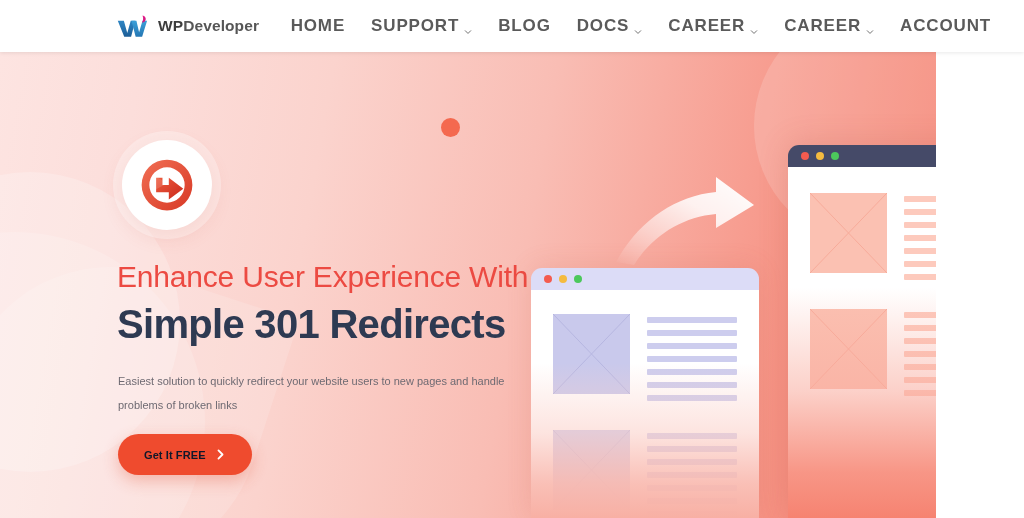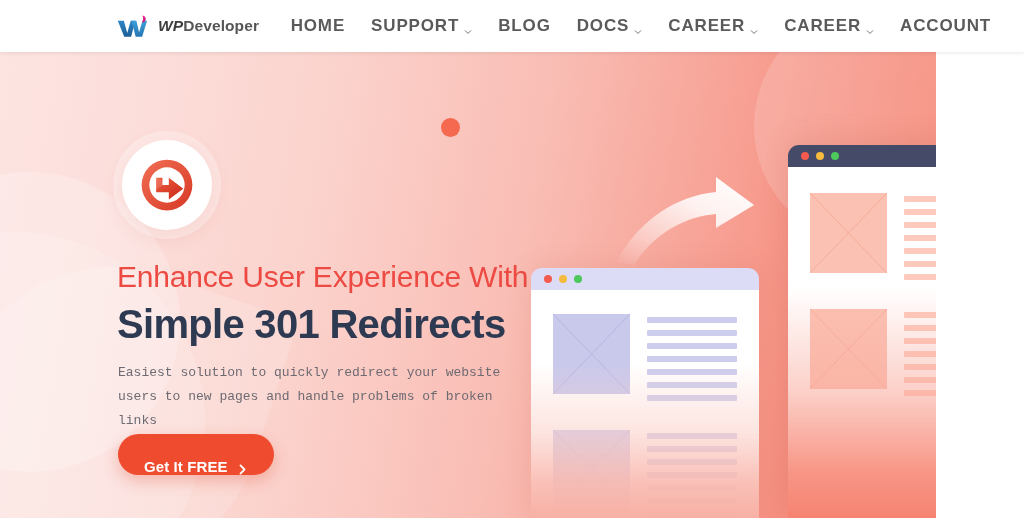--- a/index.html
+++ b/index.html
@@ -24,21 +24,21 @@
     transform:translateY(-50%);
     display:flex; align-items:center; gap:9px;
     text-decoration:none;
   }
   .brand-mark{ width:32px; height:24px; display:block; }
   .brand-name{
     font-size:15.5px; font-weight:700;
     color:#565656; letter-spacing:.1px;
     white-space:nowrap;
   }
-  .brand-name .wp{ color:#3d3d3d;font-style:italic; }
+  .brand-name .wp{ color:#3d3d3d; }
 
   .main-nav{
     position:absolute; right:20px; top:50%;
     transform:translateY(-50%);
     display:flex; align-items:center;
   }
   .nav-item{
     display:flex; align-items:center; gap:5px;
     padding:0 13px;
     font-size:17px; font-weight:700;
@@ -123,37 +123,36 @@
     white-space:nowrap;
   }
   .headline-main{
     position:absolute; left:0; top:250px;
     font-size:40px; font-weight:700;
     color:#2e3a52;
     letter-spacing:-.7px;
     white-space:nowrap;
   }
   .hero-desc{
-    position:absolute; left:1px; top:309px;
+    position:absolute; left:1px; top:317px;
     width:390px;
-    font-size:13px;
+    font-size:11px;
     line-height:24px;
     color:#6e6a72;
-    font-family:Liberation Mono, monospace;
   }
   .cta-button{
     position:absolute; left:1px; top:382px;
-    display:inline-flex; align-items:flex-end; gap:9px;
+    display:inline-flex; align-items:center; gap:9px;
     height:41px; padding:0 26px;
     border:none; border-radius:22px;
     background:#ef4b2e;
     box-shadow:0 6px 16px rgba(225,72,42,.30);
-    color:#ffffff;
+    color:#0f172a;
     font-family:"Liberation Sans", sans-serif;
-    font-size:15px; font-weight:700;
+    font-size:11px; font-weight:700;
     letter-spacing:.1px;
     cursor:pointer;
   }
   .cta-button svg{ width:11px; height:11px; display:block; }
 
   
   .mock{
     position:absolute;
     border-radius:11px 11px 0 0;
     overflow:hidden;

